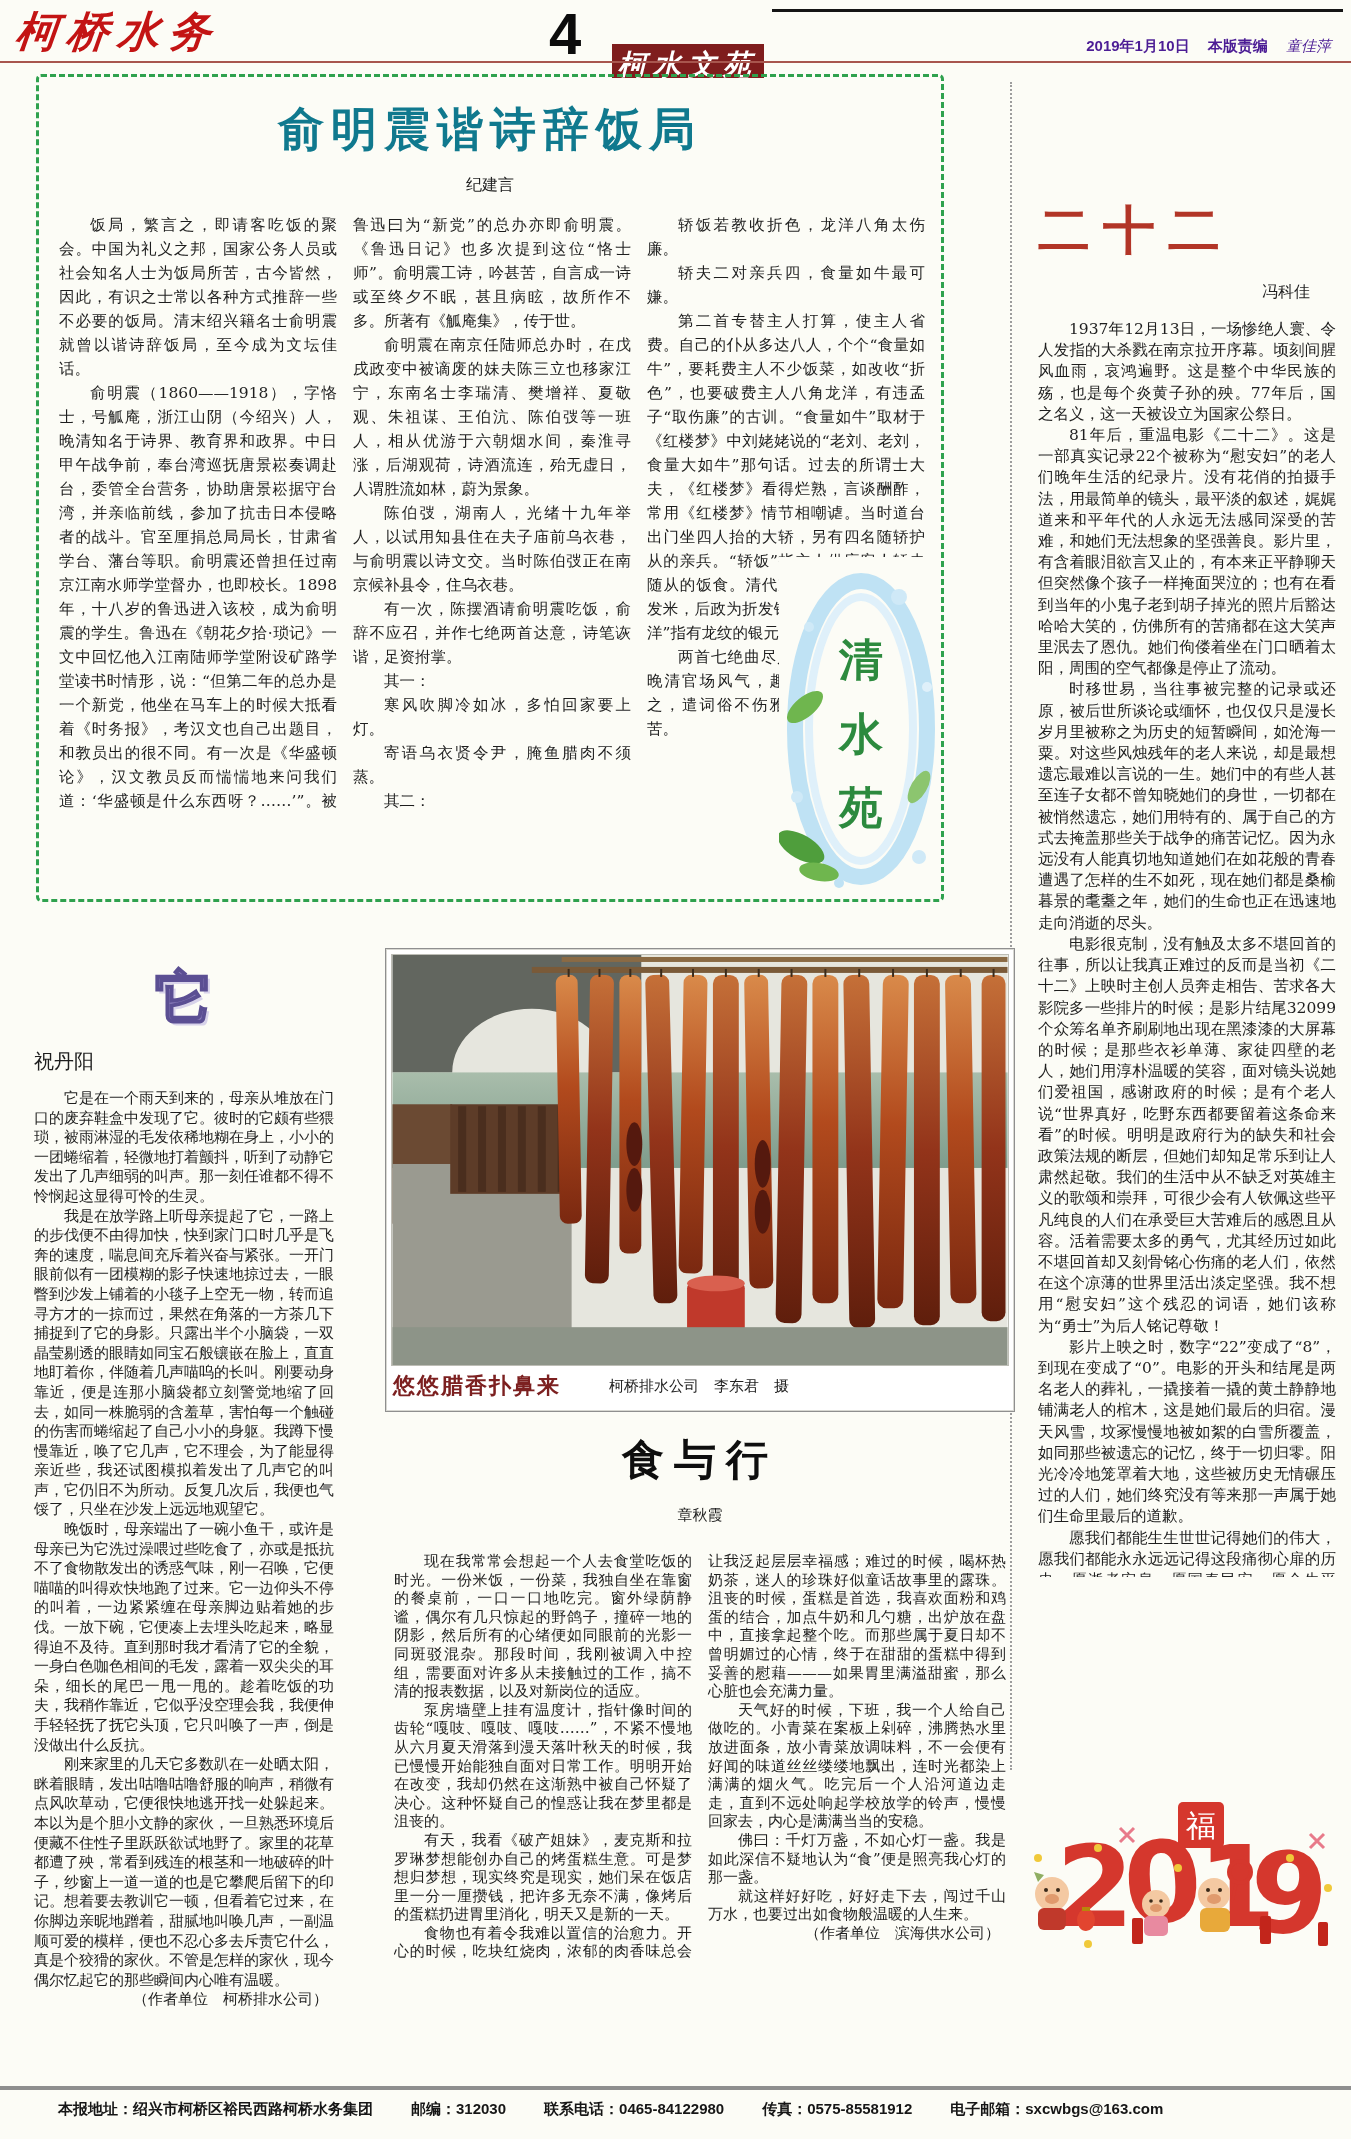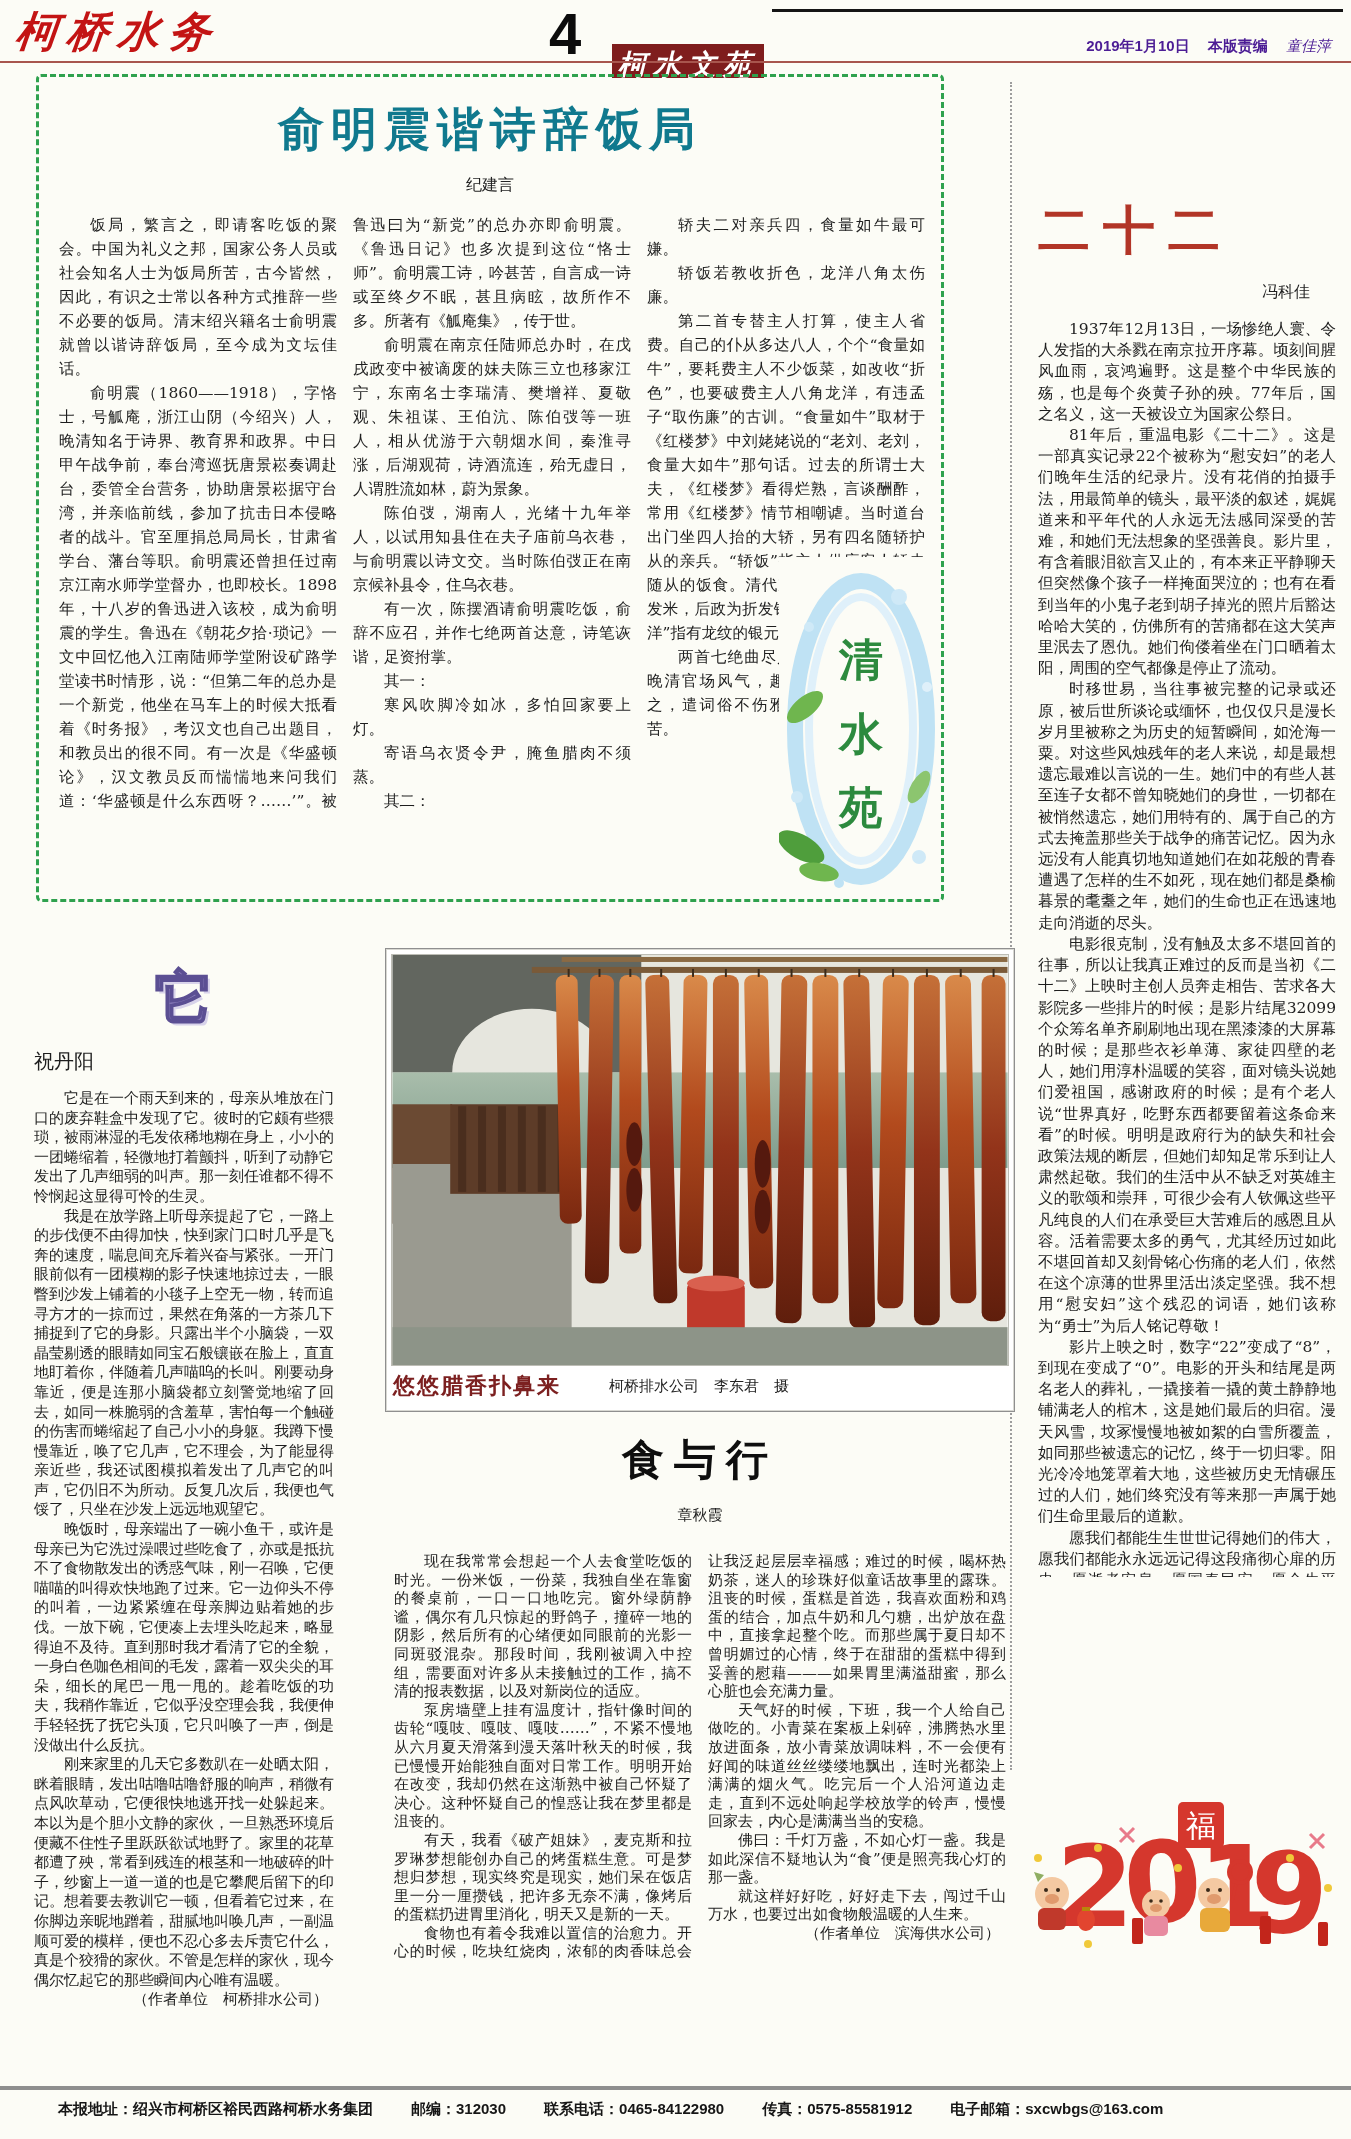--- a/index.html
+++ b/index.html
@@ -108,22 +108,22 @@
       <div data-interactable="false">
           <p class="para" data-interactable="false">饭局，繁言之，即请客吃饭的聚会。中国为礼义之邦，国家公务人员或社会知名人士为饭局所苦，古今皆然，因此，有识之士常以各种方式推辞一些不必要的饭局。清末绍兴籍名士俞明震就曾以谐诗辞饭局，至今成为文坛佳话。</p>
           <p class="para" data-interactable="false">俞明震（1860——1918），字恪士，号觚庵，浙江山阴（今绍兴）人，晚清知名于诗界、教育界和政界。中日甲午战争前，奉台湾巡抚唐景崧奏调赴台，委管全台营务，协助唐景崧据守台湾，并亲临前线，参加了抗击日本侵略者的战斗。官至厘捐总局局长，甘肃省学台、藩台等职。俞明震还曾担任过南京江南水师学堂督办，也即校长。1898年，十八岁的鲁迅进入该校，成为俞明震的学生。鲁迅在《朝花夕拾·琐记》一文中回忆他入江南陆师学堂附设矿路学堂读书时情形，说：“但第二年的总办是一个新党，他坐在马车上的时候大抵看着《时务报》，考汉文也自己出题目，和教员出的很不同。有一次是《华盛顿论》，汉文教员反而惴惴地来问我们道：‘华盛顿是什么东西呀？……’”。被鲁迅曰为“新党”的总办亦即俞明震。《鲁迅日记》也多次提到这位“恪士师”。俞明震工诗，吟甚苦，自言成一诗或至终夕不眠，甚且病眩，故所作不多。所著有《觚庵集》，传于世。</p>
           <p class="para" data-interactable="false">俞明震在南京任陆师总办时，在戊戌政变中被谪废的妹夫陈三立也移家江宁，东南名士李瑞清、樊增祥、夏敬观、朱祖谋、王伯沆、陈伯弢等一班人，相从优游于六朝烟水间，秦淮寻涨，后湖观荷，诗酒流连，殆无虚日，人谓胜流如林，蔚为景象。</p>
           <p class="para" data-interactable="false">陈伯弢，湖南人，光绪十九年举人，以试用知县住在夫子庙前乌衣巷，与俞明震以诗文交。当时陈伯弢正在南京候补县令，住乌衣巷。</p>
           <p class="para" data-interactable="false">有一次，陈摆酒请俞明震吃饭，俞辞不应召，并作七绝两首达意，诗笔诙谐，足资拊掌。</p>
           <p class="para" data-interactable="false">其一：</p>
           <p class="para" data-interactable="false">寒风吹脚冷如冰，多怕回家要上灯。</p>
           <p class="para" data-interactable="false">寄语乌衣贤令尹，腌鱼腊肉不须蒸。</p>
           <p class="para" data-interactable="false">其二：</p>
+          <p class="para" data-interactable="false">轿饭若教收折色，龙洋八角太伤廉。</p>
           <p class="para" data-interactable="false">轿夫二对亲兵四，食量如牛最可嫌。</p>
-          <p class="para" data-interactable="false">轿饭若教收折色，龙洋八角太伤廉。</p>
           <p class="para" data-interactable="false">第二首专替主人打算，使主人省费。自己的仆从多达八人，个个“食量如牛”，要耗费主人不少饭菜，如改收“折色”，也要破费主人八角龙洋，有违孟子“取伤廉”的古训。“食量如牛”取材于《红楼梦》中刘姥姥说的“老刘、老刘，食量大如牛”那句话。过去的所谓士大夫，《红楼梦》看得烂熟，言谈酬酢，常用《红楼梦》情节相嘲谑。当时道台出门坐四人抬的大轿，另有四名随轿护从的亲兵。“轿饭”指主人供应客人轿夫随从的饭食。清代京官俸禄的一部分初发米，后政为折发银两，称“折色”。“龙洋”指有龙纹的银元。</p>
           <p class="para" data-interactable="false">两首七绝曲尽人情，还能使人略明晚清官场风气，趣味与知识，兼而有之，遣词俗不伤雅，用心不可谓不良苦。</p>
         </div>
     </div>
 
     <div class="qsy-logo" data-interactable="false">
       <svg width="160" height="340" viewBox="0 0 160 340" data-interactable="false">
         <ellipse cx="82" cy="172" rx="66" ry="148" fill="none" stroke="#bfe2f4" stroke-width="16"></ellipse>
         <ellipse cx="82" cy="172" rx="52" ry="132" fill="none" stroke="#dff0fa" stroke-width="8"></ellipse>
         <circle cx="120" cy="40" r="8" fill="#cfe9f7"></circle>

